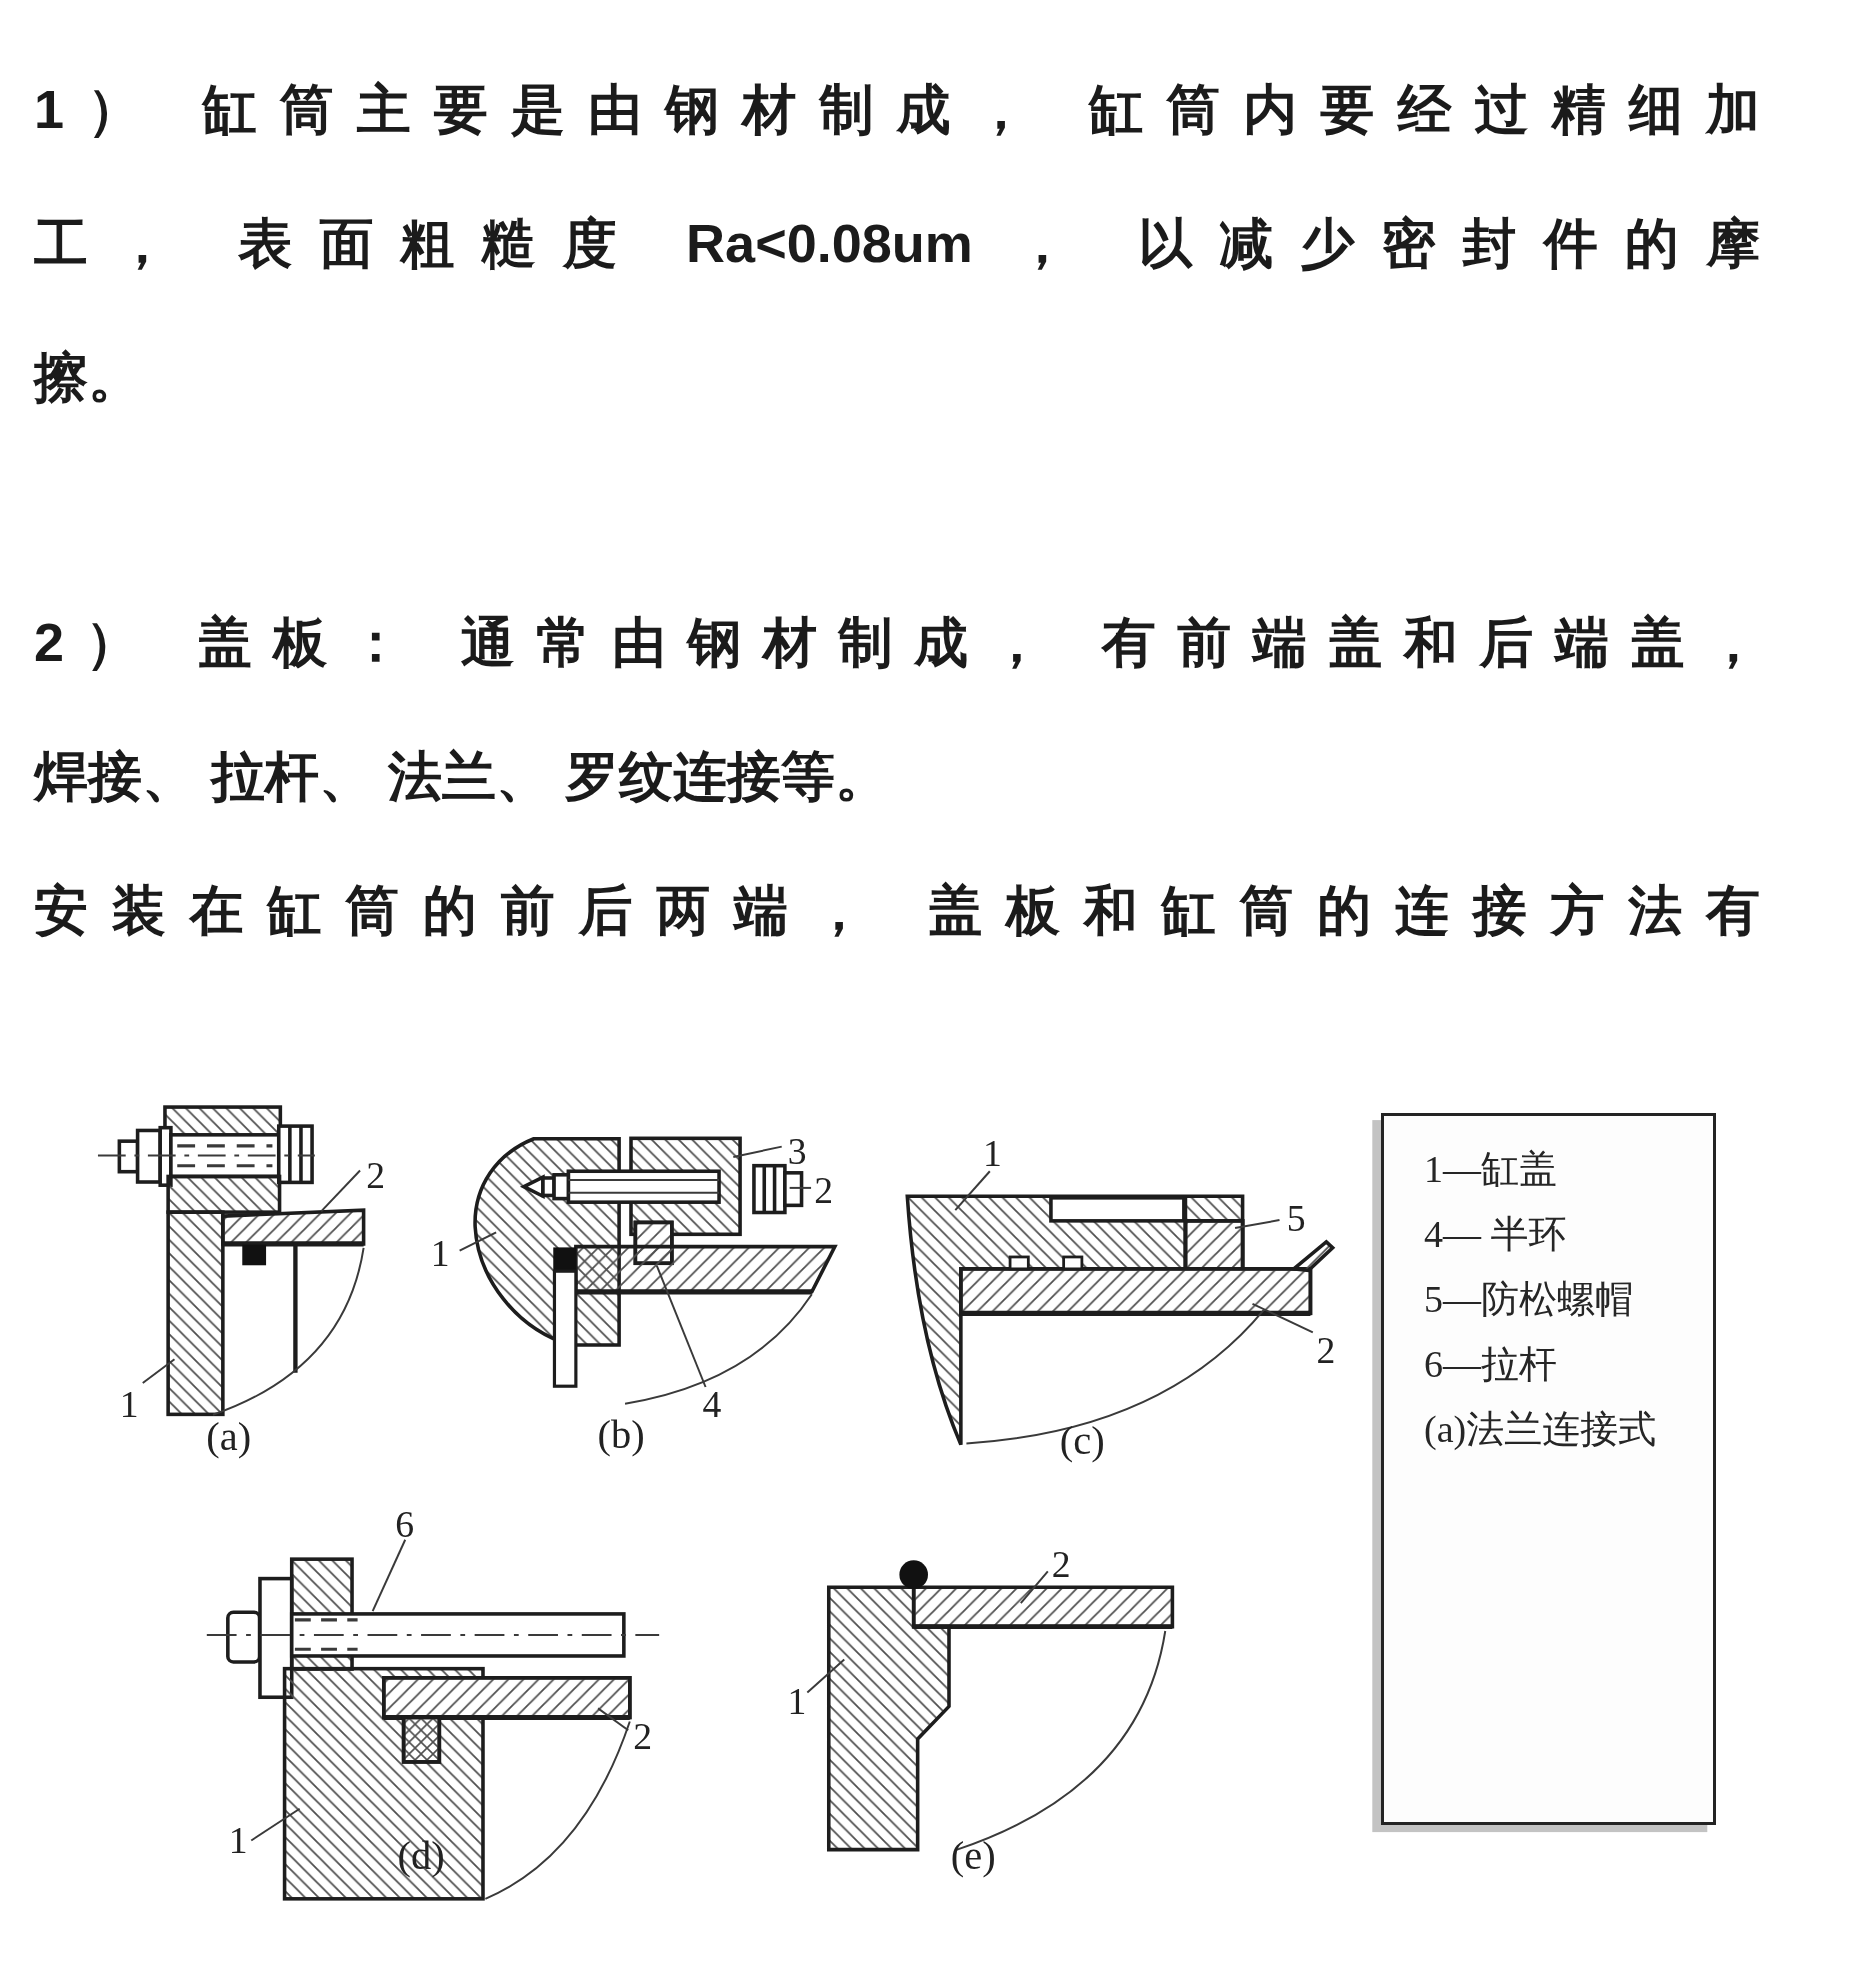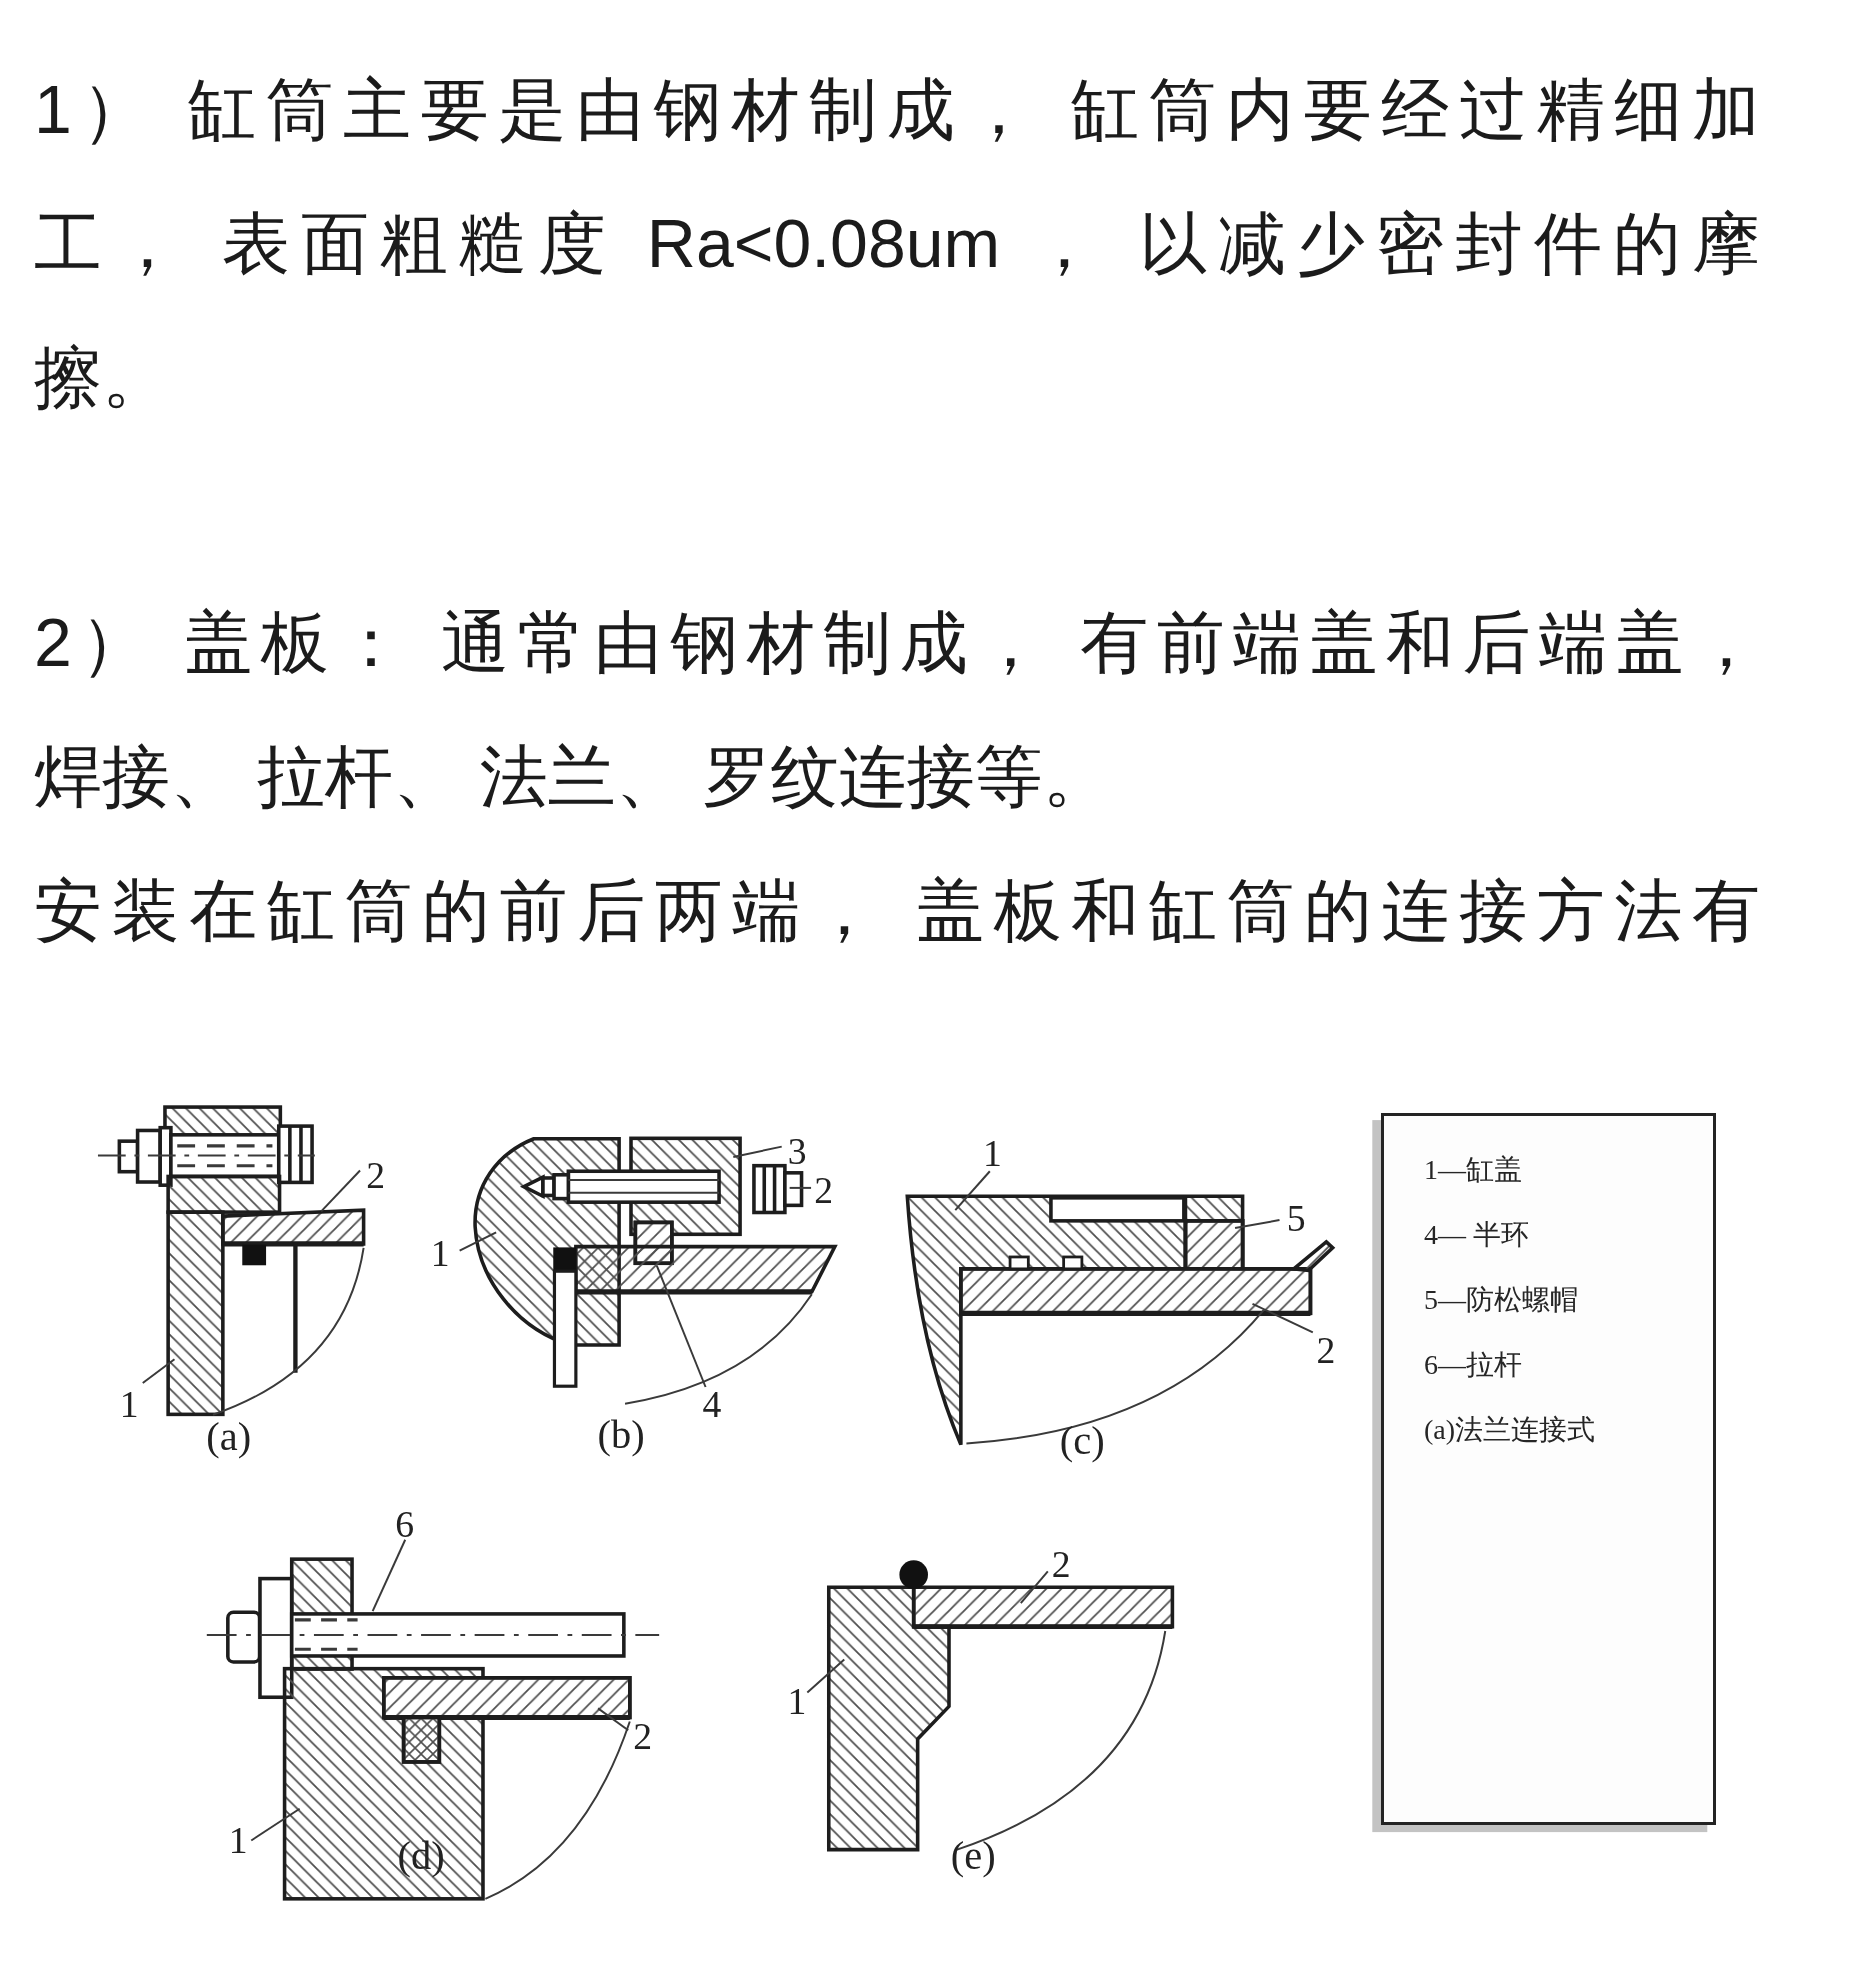--- a/index.html
+++ b/index.html
@@ -4,41 +4,41 @@
 <style>
   html, body { margin: 0; padding: 0; }
   body {
     width: 1861px; height: 2879px;
     background: #ffffff;
     overflow: hidden;
     font-family: "Liberation Sans", sans-serif;
     color: #1b1b1b;
   }
   .content { padding: 42px 101px 0 34px; }
-  .para { font-size: 68px; line-height: 134px; font-weight: 400; }
+  .para { font-size: 54px; line-height: 134px; font-weight: 700; }
   .para + .para { margin-top: 131px; }
   .line { text-align: justify; text-justify: inter-character; white-space: nowrap; }
   .line.fill { text-align-last: justify; white-space: normal; }
   .figure { position: relative; height: 909px; margin-top: 99px; }
   .figure svg { position: absolute; overflow: visible; }
   #svg-a { left: 58px;  top: 18.7px;   }
   #svg-b { left: 363px;  top: 10.7px;   }
   #svg-c { left: 820px; top: 26.6px;   }
   #svg-d { left: 149px;  top: 416px; }
   #svg-e { left: 717px; top: 416px; }
   .legend {
     position: absolute; left: 1347px; top: 37px;
     width: 335px; height: 712px; box-sizing: border-box;
     border: 3.2px solid #242424; background: #fdfdfd;
     box-shadow: -8.7px 7.1px 0 #c3c3c3;
     padding: 20.6px 11px 11px 40px;
   }
   .legend-item {
     font-family: "Liberation Serif", serif;
-    font-size: 28px; line-height: 65px;
+    font-size: 38px; line-height: 65px;
     color: #262626; white-space: nowrap;
   }
   .callout { font-family: "Liberation Serif", serif; font-size: 95px; fill: #222; }
   .panel-cap { font-family: "Liberation Serif", serif; font-size: 102px; fill: #222; }
 </style>
 </head>
 <body>
 
 <svg width="0" height="0" style="position:absolute" aria-hidden="true">
   <defs>

